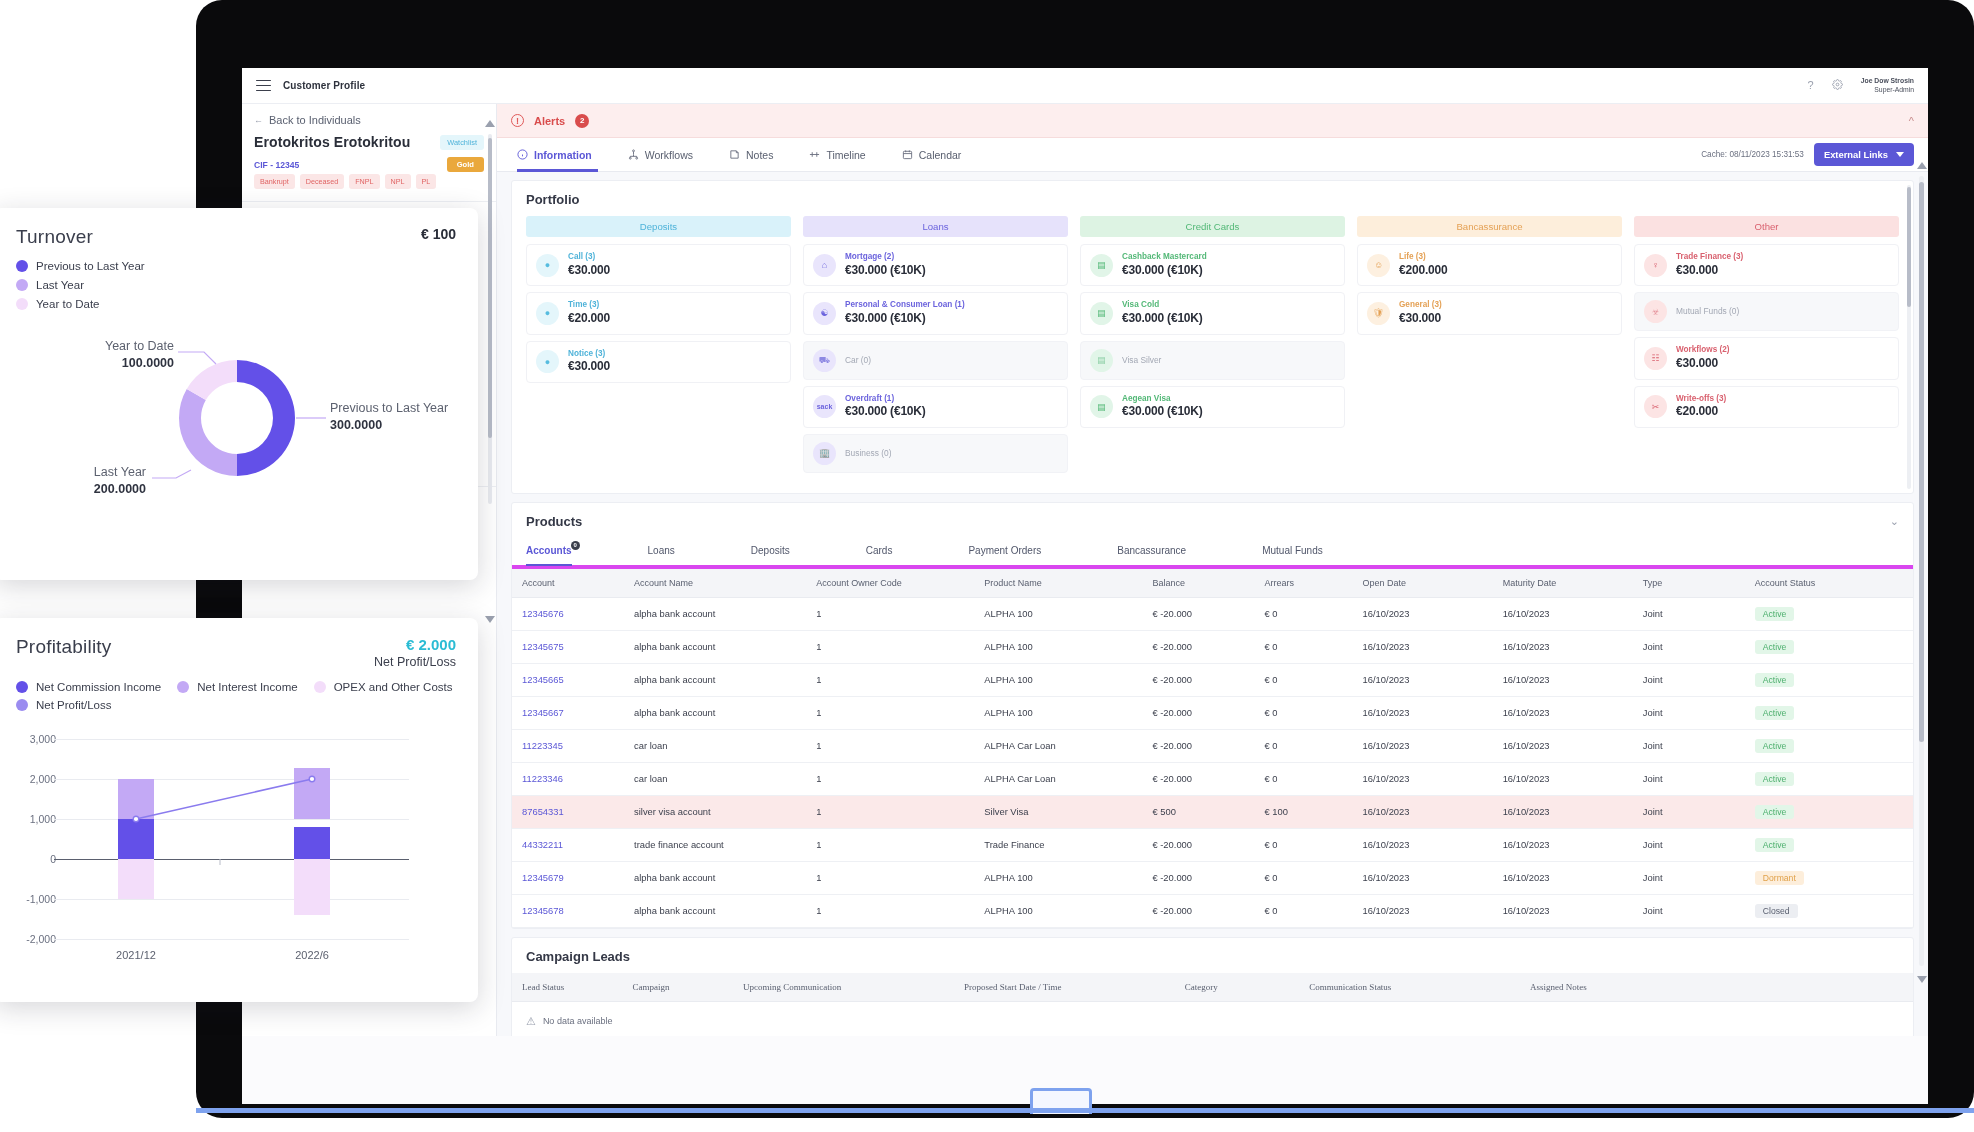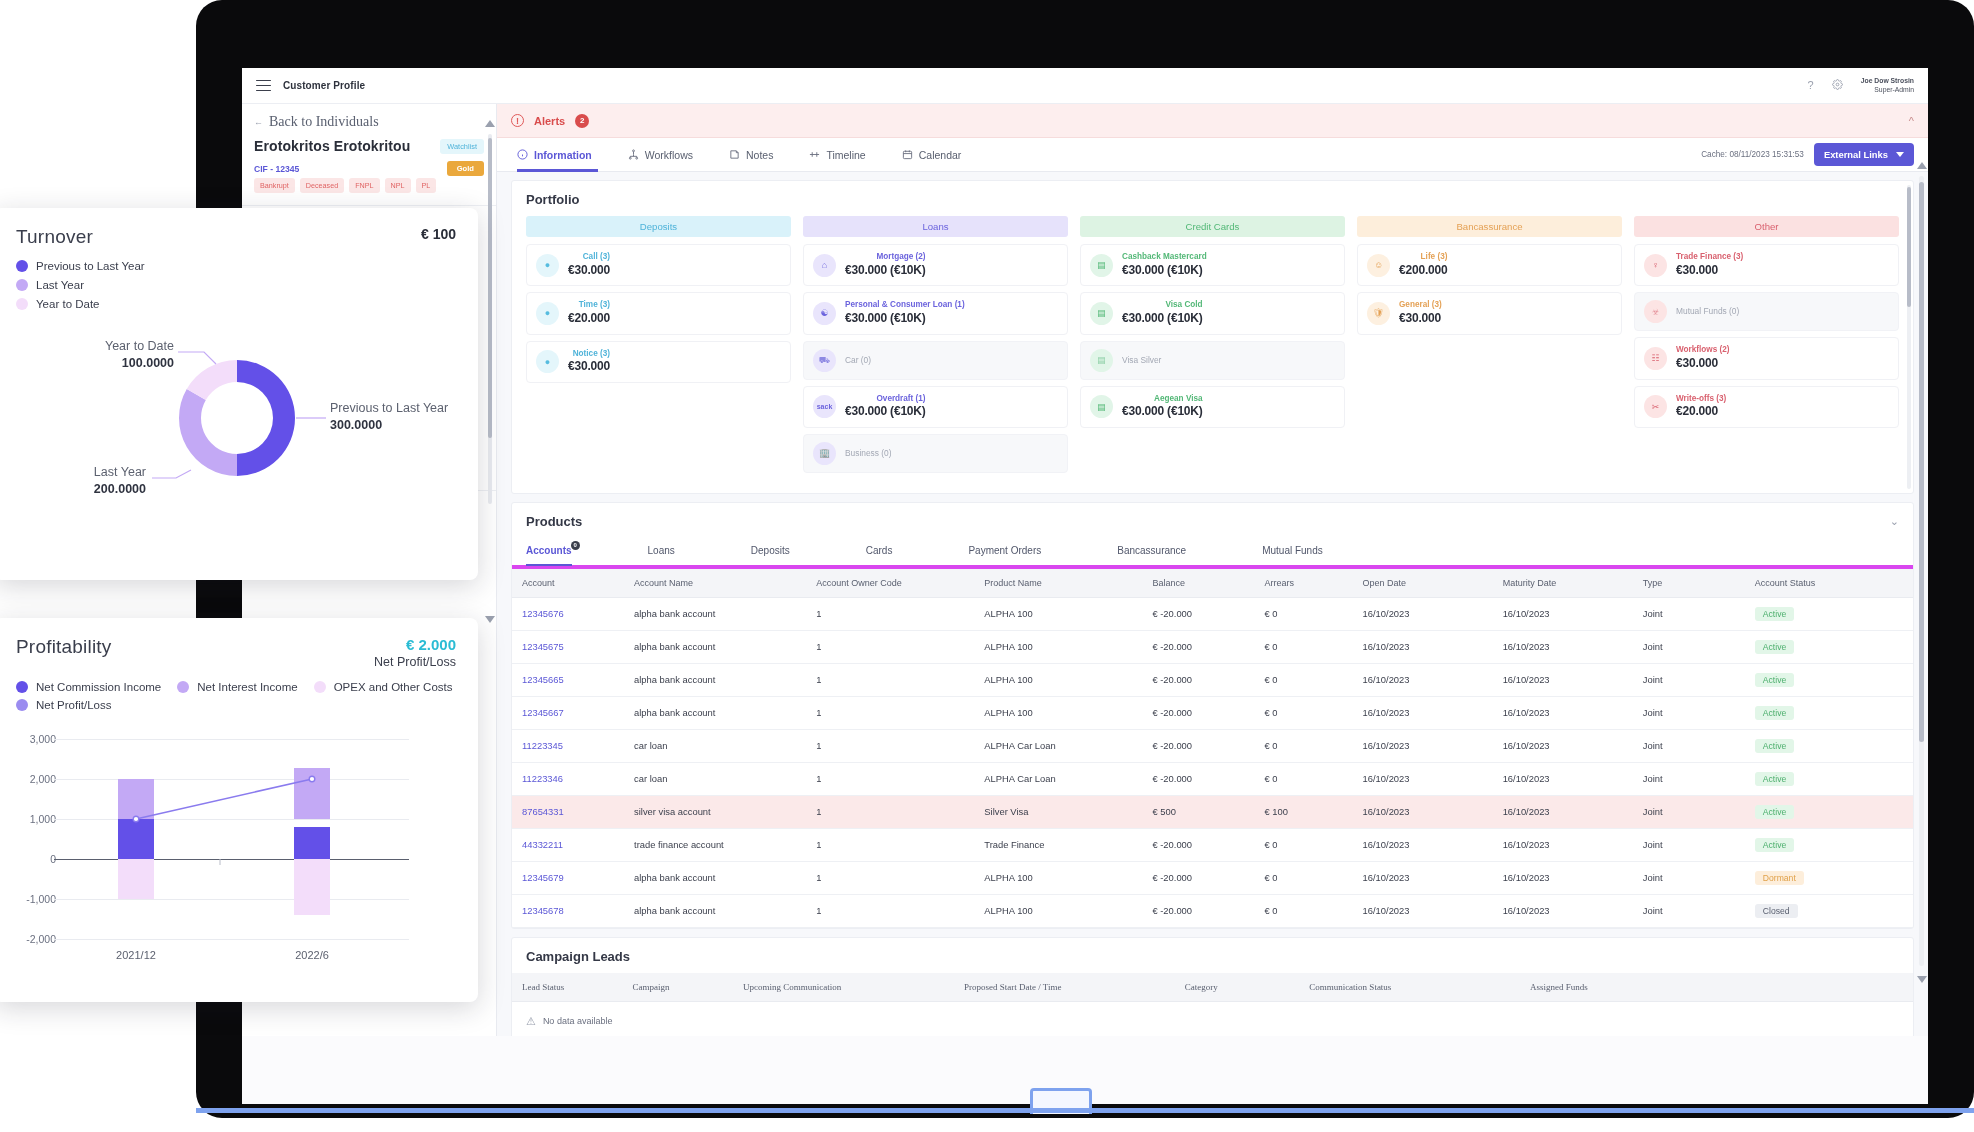--- a/index.html
+++ b/index.html
@@ -52,21 +52,21 @@
   .user-name { font-size:6.8px; color:#4a4f5c; font-weight:600; }
   .user-role { font-size:6.8px; color:#4a4f5c; }
 
   
   .sidebar {
     position:absolute; left:242px; top:104px; width:255px; height:932px;
     background:#ffffff; border-right:1px solid #e8eaf0;
   }
   .back-row { display:flex; align-items:center; gap:6px; padding:10px 12px 6px 12px; }
   .back-arrow { font-size:9px; color:#9aa0ae; }
-  .back-text { font-size:14px; color:#5a6070;font-family:Liberation Serif, serif; }
+  .back-text { font-size:11px; color:#5a6070; }
   .cust-head { padding: 2px 12px 0 12px; }
   .cust-name-row { display:flex; align-items:center; justify-content:space-between; }
   .cust-name { font-size:14px; color:#2a2e39; font-weight:600; letter-spacing:.1px; }
   .chip-watchlist {
     font-size:7.4px; color:#4fb3d9; background:#e4f6fb;
     padding:3px 7px; border-radius:3px; white-space:nowrap;
   }
   .cif-row { display:flex; align-items:center; justify-content:space-between; margin-top:7px; }
   .cif { font-size:8.6px; color:#5b57d6; font-weight:600; }
   .chip-gold {
@@ -167,21 +167,21 @@
   .pf-item {
     display:flex; align-items:center; gap:9px; padding:7px 9px; margin-bottom:6px;
     border:1px solid #f0f1f5; border-radius:4px; background:#fff; cursor:pointer;
   }
   .pf-item.empty { background:#f7f8fa; border-color:#f1f2f6; }
   .pf-ic {
     width:23px;height:23px;border-radius:50%;flex:0 0 23px;
     display:flex;align-items:center;justify-content:center; font-size:9px;
   }
   .pf-txt { line-height:1.3; }
-  .pf-label { font-size:8.2px; font-weight:600;text-align:right; }
+  .pf-label { font-size:8.2px; font-weight:600; }
   .pf-label.empty { color:#a3a8b4; font-weight:400; font-size:8.4px; }
   .pf-amount { font-size:12px; color:#2a2e39; font-weight:700; letter-spacing:-.2px; }
 
   
   .ptabs { display:flex; align-items:center; padding:0 14px; border-bottom:4px solid #d946ef;gap:32px; }
   .ptab {
     font-size:10px; color:#50566a; padding:7px 22px 9px 0px; margin-right:22px;
     position:relative; cursor:pointer;
   }
   .ptab.active { color:#5b57d6; font-weight:600; }
@@ -714,21 +714,21 @@
         <div class="card-head">
           <div class="card-title">Campaign Leads</div>
         </div>
         <div class="cl-head-row">
           <div class="cl-h" style="width:8%">Lead Status</div>
           <div class="cl-h" style="width:8%">Campaign</div>
           <div class="cl-h" style="width:16%">Upcoming Communication</div>
           <div class="cl-h" style="width:16%">Proposed Start Date / Time</div>
           <div class="cl-h" style="width:9%">Category</div>
           <div class="cl-h" style="width:16%">Communication Status</div>
-          <div class="cl-h" style="width:14%">Assigned Funds</div>
+          <div class="cl-h" style="width:14%">Assigned Notes</div>
         </div>
         <div class="nodata">
           <span class="nodata-ico">⚠</span>
           <span class="nodata-txt">No data available</span>
         </div>
       </div>
 
     </div>
 
     <div class="main-caret-up"></div>

